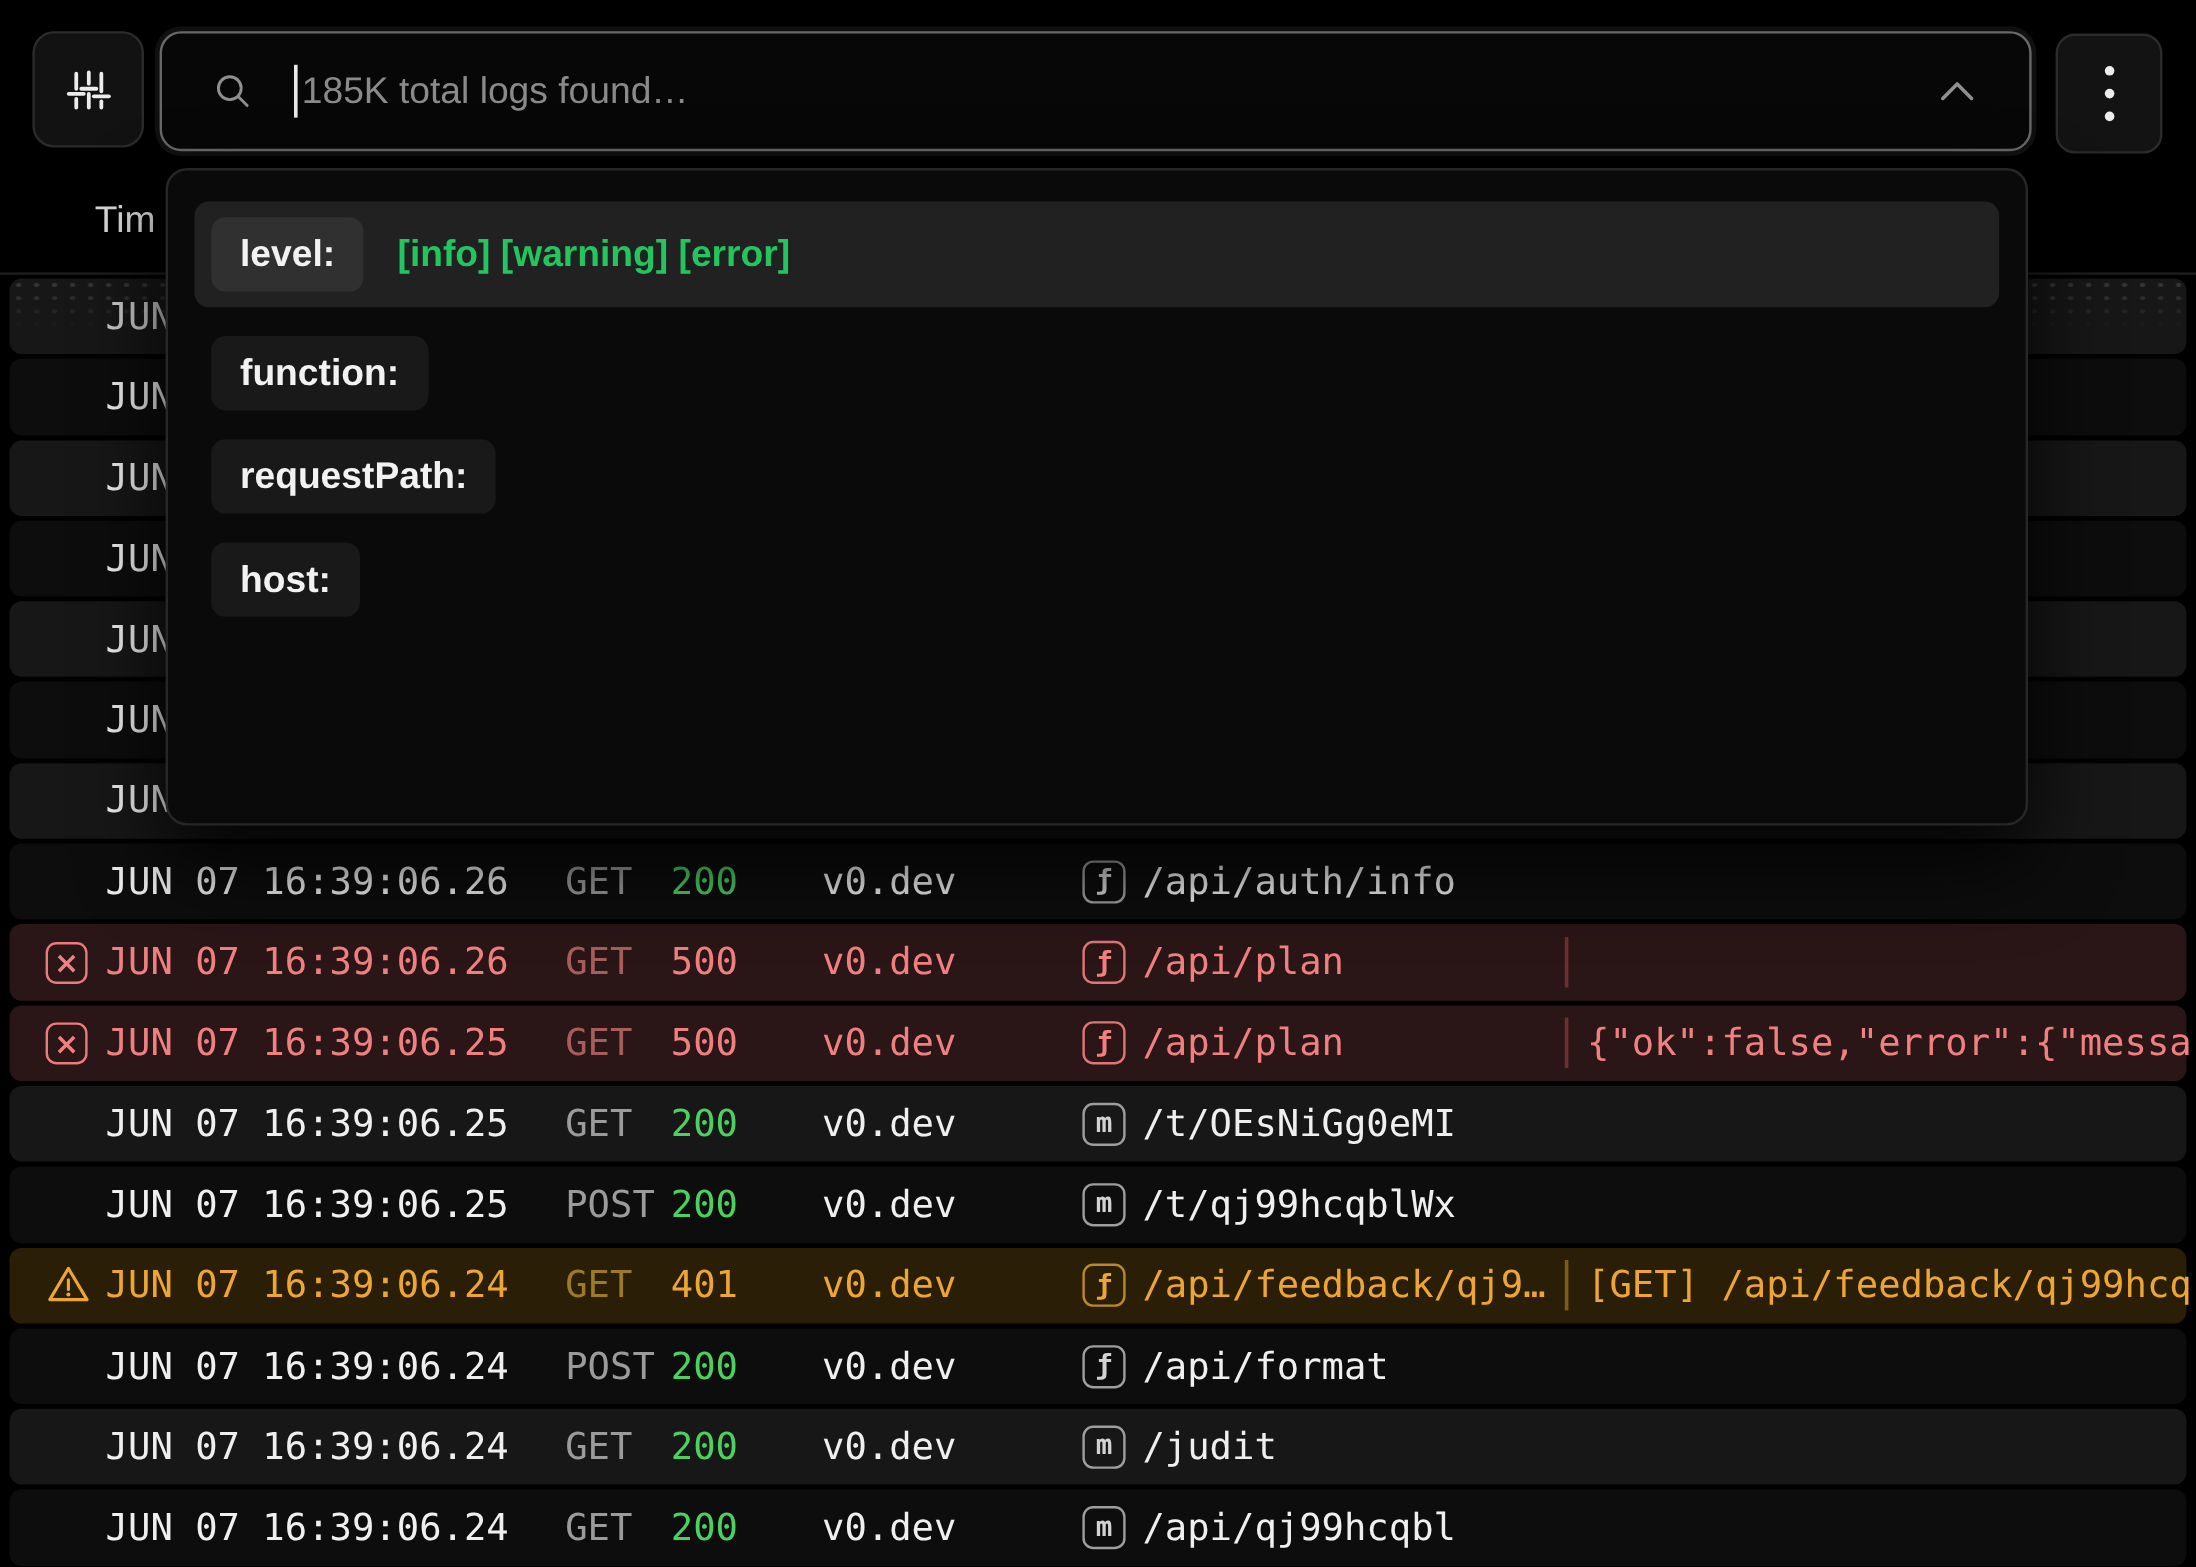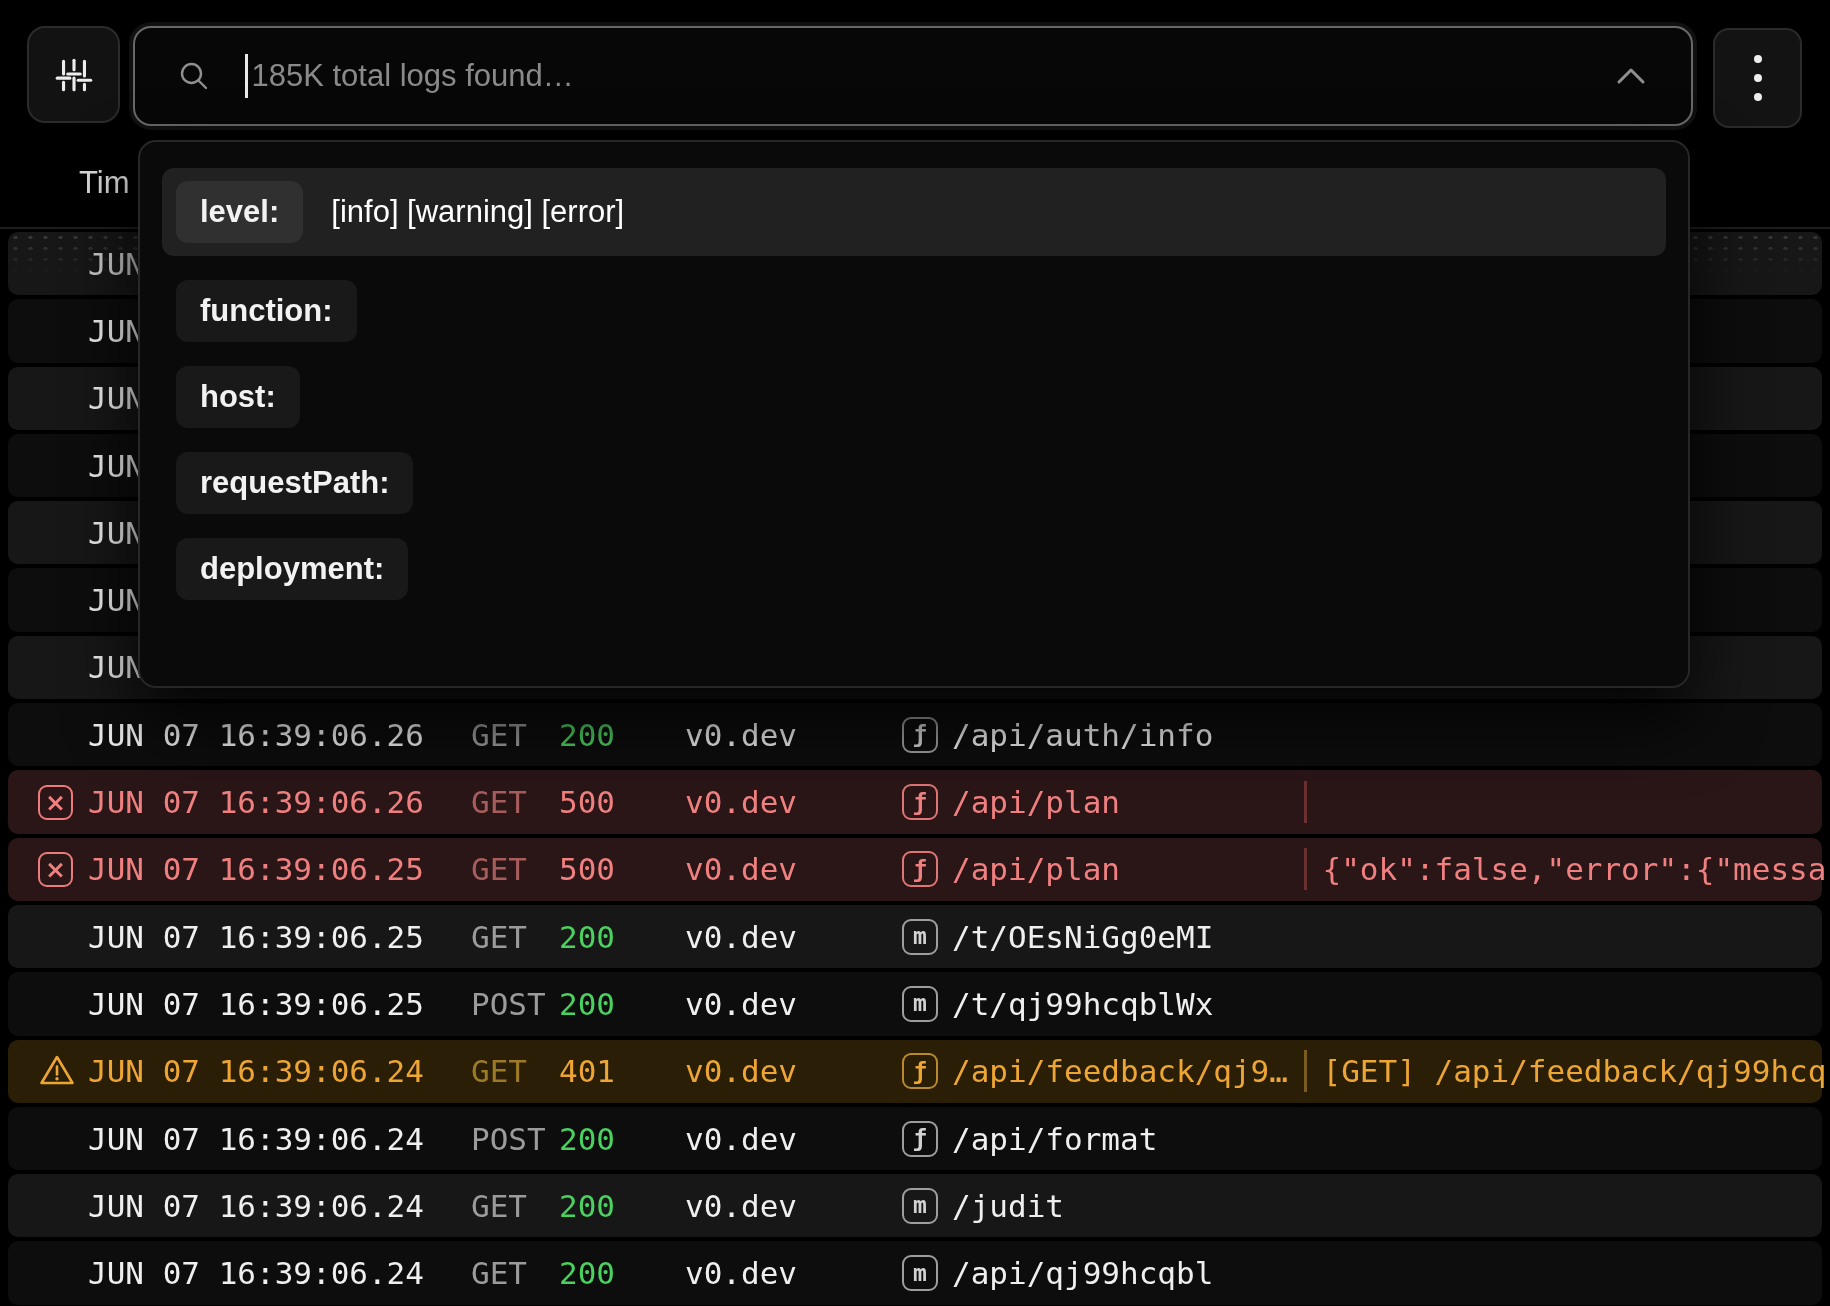--- a/index.html
+++ b/index.html
@@ -113,21 +113,21 @@
   .sug-highlight {
     height:88px; border-radius:12px; background:#212121;
     display:flex; align-items:center; padding:0 14px; margin-bottom:18px; cursor:pointer;
   }
   .pill {
     height:62px; border-radius:12px; background:#191919;
     display:inline-flex; align-items:center; padding:0 24px;
     font-size:31px; font-weight:600; color:#f2f2f2; cursor:pointer;
   }
   .sug-highlight .pill { background:#303030; }
-  .hint { margin-left:28px; font-size:31px; color:#ffffff; font-weight:400; }
+  .hint { margin-left:28px; font-size:31px; color:#22c55e; font-weight:700; }
   .sug-item { margin:24px 0 0 14px; }
   .sug-item:first-of-type { margin-top:0; }
 </style>
 </head>
 <body>
 
 <div class="app">
 
   <div class="col-header">Tim</div>
   <div class="header-divider"></div>
@@ -243,23 +243,22 @@
       <div class="c-path">/api/qj99hcqbl</div>
     </div>
   </div>
 
   <div class="dropdown">
     <div class="sug-highlight">
       <span class="pill">level:</span>
       <span class="hint">[info] [warning] [error]</span>
     </div>
     <div class="sug-item"><span class="pill">function:</span></div>
+    <div class="sug-item"><span class="pill">requestPath:</span></div>
     <div class="sug-item"><span class="pill">host:</span></div>
-    <div class="sug-item"><span class="pill">requestPath:</span></div>
-    <div class="sug-item"><span class="pill">deployment:</span></div>
   </div>
 
   <div class="filter-btn">
     <svg width="46" height="46" viewBox="0 0 44 44" fill="none" stroke="#ececec" stroke-width="3" stroke-linecap="round">
       <line x1="12" y1="9" x2="12" y2="21"></line>
         <line x1="12" y1="29" x2="12" y2="36"></line>
         <line x1="6" y1="25" x2="18" y2="25"></line>
       <line x1="22" y1="8" x2="22" y2="17"></line>
         <line x1="22" y1="25" x2="22" y2="36"></line>
         <line x1="16" y1="21" x2="28" y2="21"></line>

